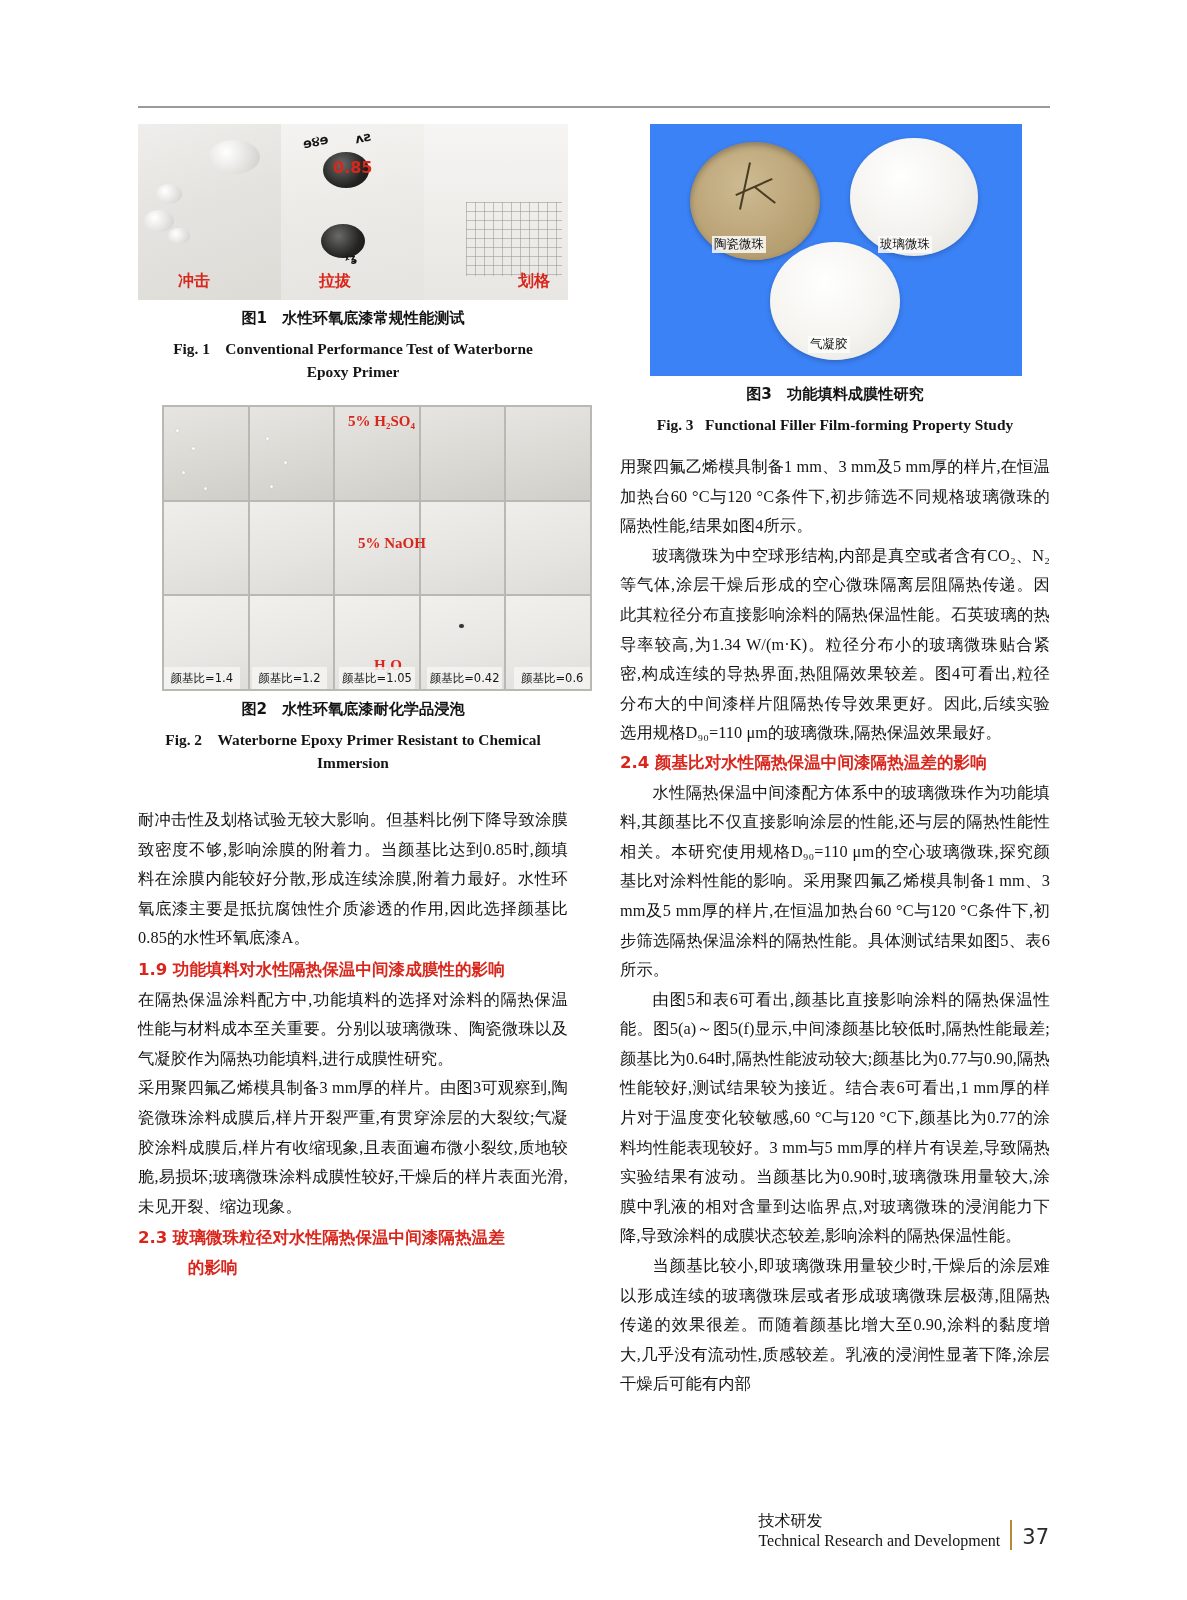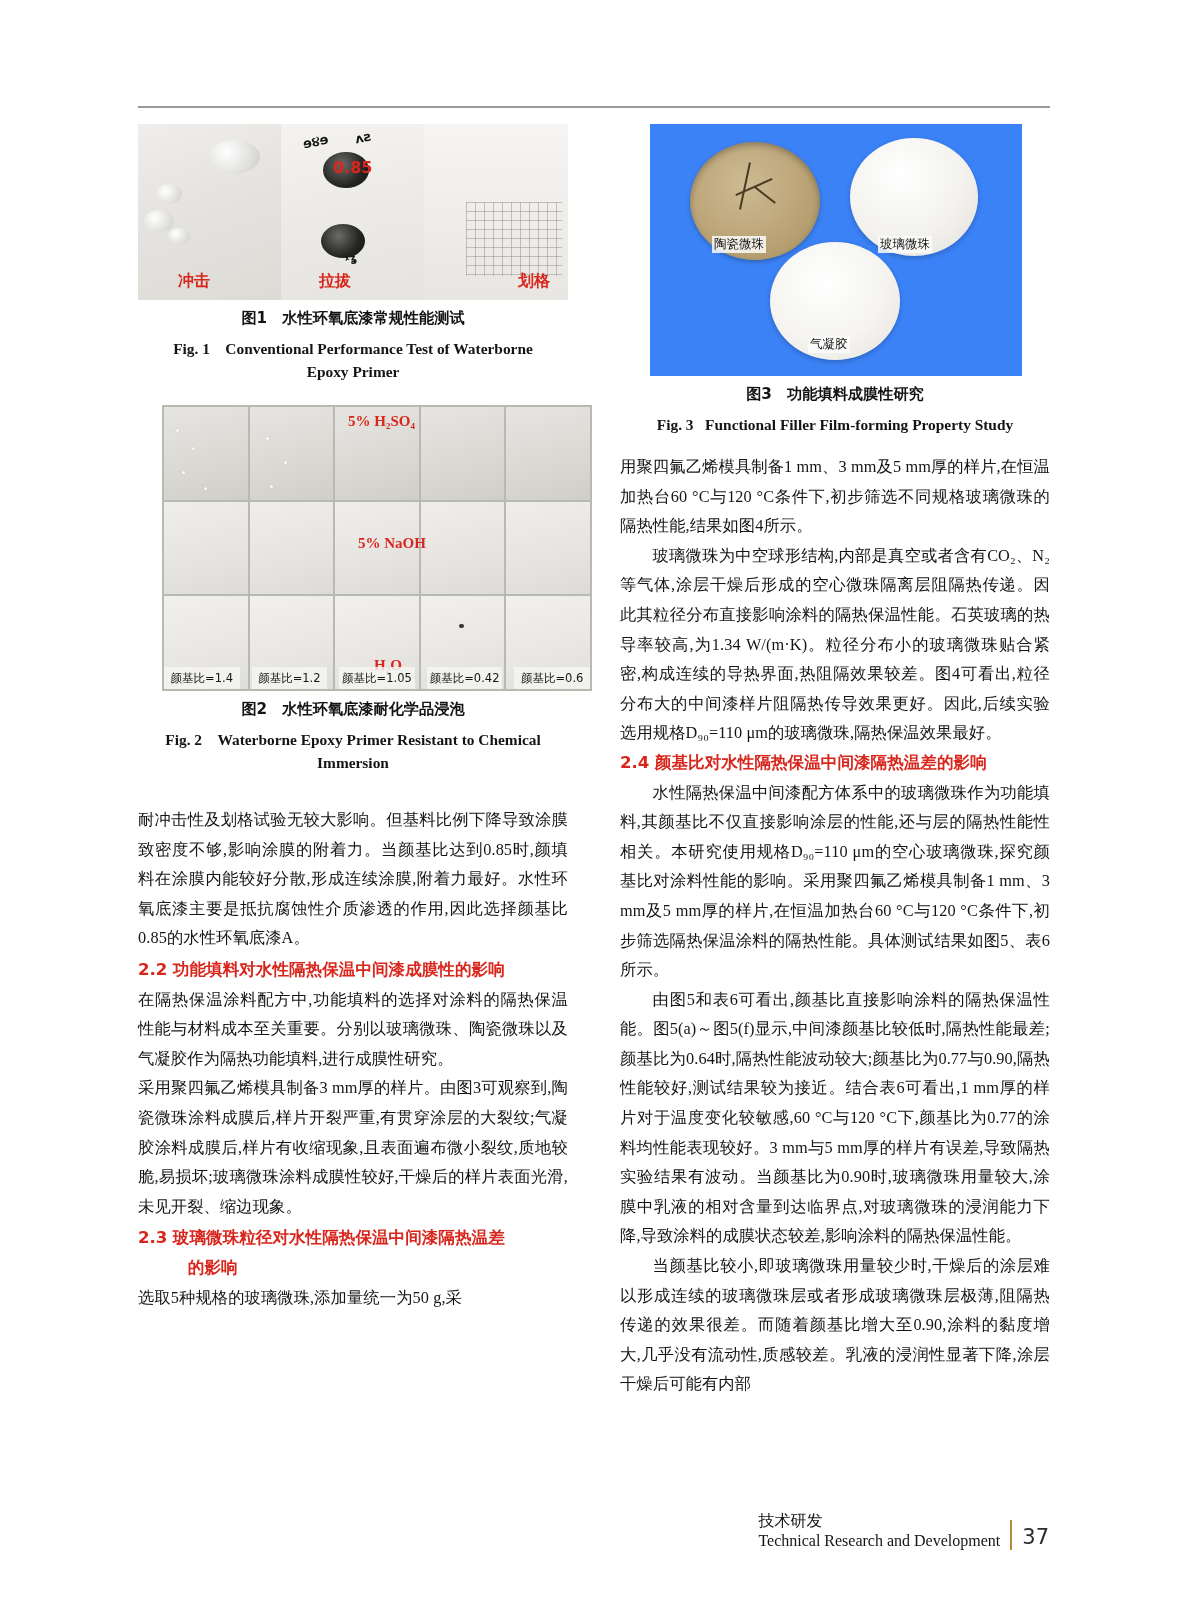--- a/index.html
+++ b/index.html
@@ -344,32 +344,31 @@
       <div class="cap cap-en">
         <span class="lbl">Fig. 2</span>
         &nbsp;&nbsp;&nbsp;<span>Waterborne Epoxy Primer Resistant to Chemical</span><br>
         <span>Immersion</span>
       </div>
     </div>
 
     <p class="body" style="margin-top:31px;">耐冲击性及划格试验无较大影响。但基料比例下降导致涂膜致密度不够,影响涂膜的附着力。当颜基比达到0.85时,颜填料在涂膜内能较好分散,形成连续涂膜,附着力最好。水性环氧底漆主要是抵抗腐蚀性介质渗透的作用,因此选择颜基比0.85的水性环氧底漆A。</p>
 
     <h3 class="section" style="margin-top:2px;">
-      <span class="num">2.2</span><span class="txt">功能填料对水性隔热保温中间漆成膜性的影响</span>
+      <span class="num">1.9</span><span class="txt">功能填料对水性隔热保温中间漆成膜性的影响</span>
     </h3>
 
     <p class="body">在隔热保温涂料配方中,功能填料的选择对涂料的隔热保温性能与材料成本至关重要。分别以玻璃微珠、陶瓷微珠以及气凝胶作为隔热功能填料,进行成膜性研究。</p>
     <p class="body">采用聚四氟乙烯模具制备3 mm厚的样片。由图3可观察到,陶瓷微珠涂料成膜后,样片开裂严重,有贯穿涂层的大裂纹;气凝胶涂料成膜后,样片有收缩现象,且表面遍布微小裂纹,质地较脆,易损坏;玻璃微珠涂料成膜性较好,干燥后的样片表面光滑,未见开裂、缩边现象。</p>
 
     <h3 class="section" style="margin-top:2px;">
       <span class="num">2.3</span><span class="txt">玻璃微珠粒径对水性隔热保温中间漆隔热温差</span>
       <span class="sec-cont">的影响</span>
     </h3>
 
-    <p class="body">选取5种规格的玻璃微珠,添加量统一为50 g,采</p>
   </div>
 
   <div class="col-right">
 
     <div class="figure">
       <div class="fig-img f3" id="fig3" style="width:372px;margin-left:30px;background:#3b82f6;">
         <div class="disc d1">
           <div class="crack" style="left:54px;top:20px;width:2px;height:48px;transform:rotate(12deg);"></div>
           <div class="crack" style="left:44px;top:44px;width:40px;height:2px;transform:rotate(-24deg);"></div>
           <div class="crack" style="left:62px;top:52px;width:26px;height:2px;transform:rotate(38deg);"></div>

